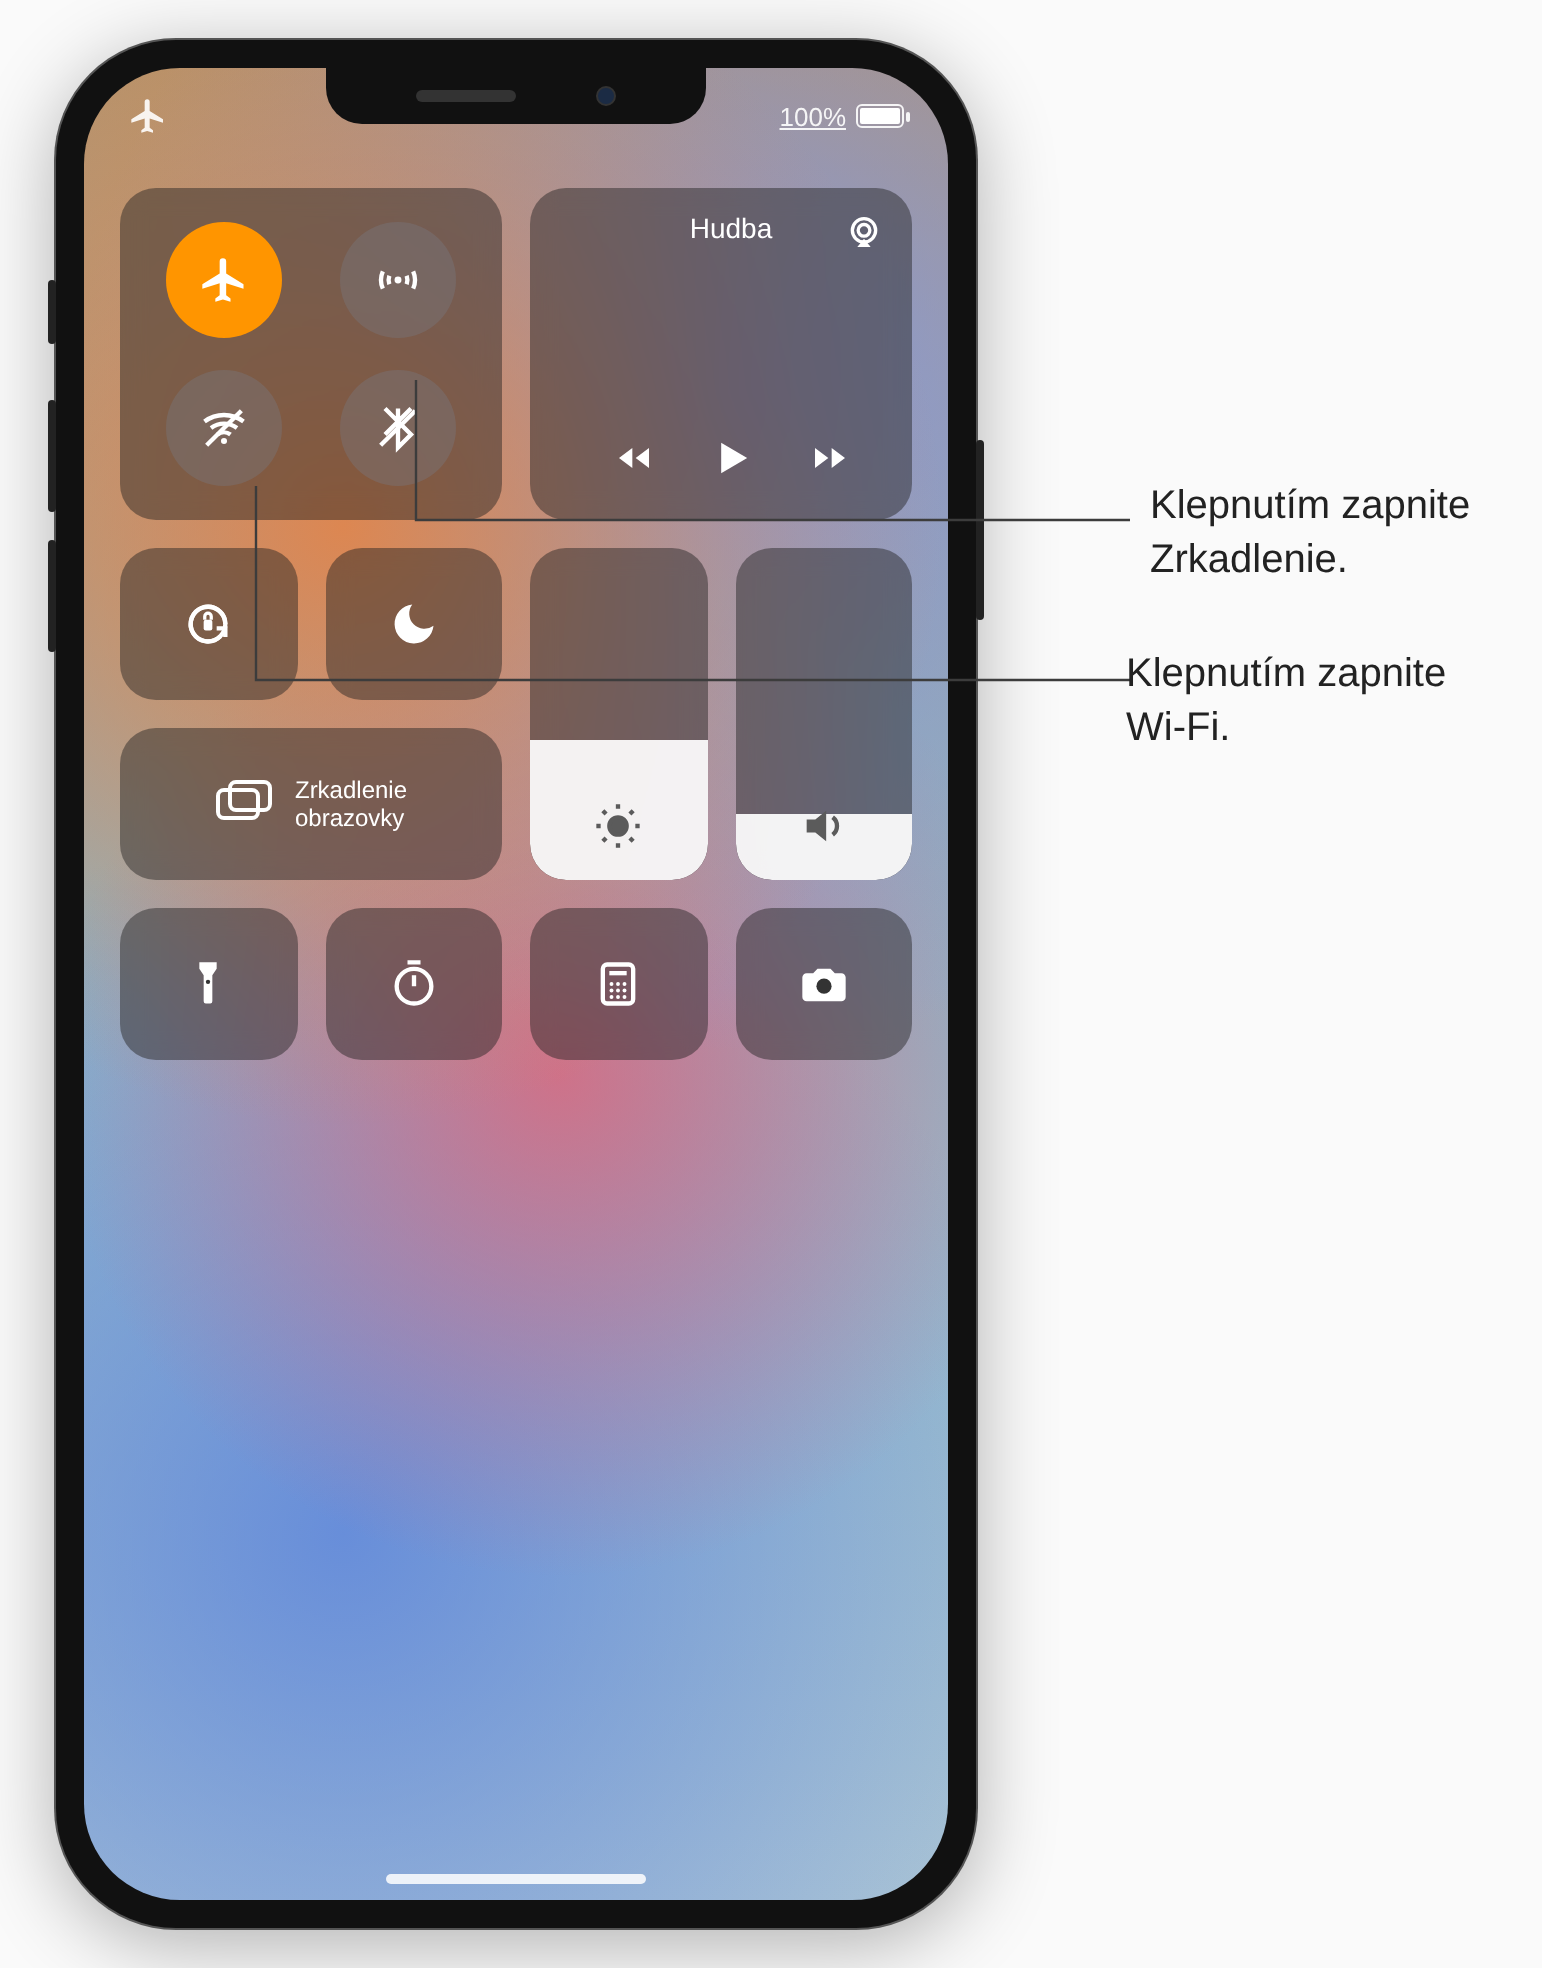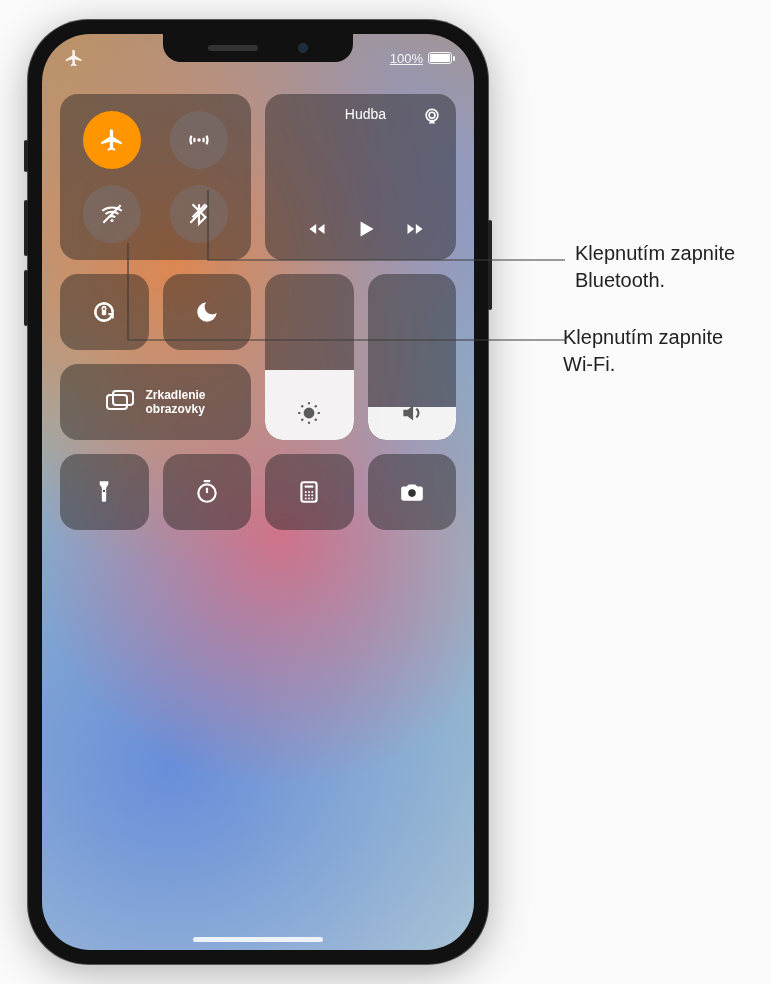--- a/index.html
+++ b/index.html
@@ -118,21 +118,21 @@
     width:100%; background:rgba(255,255,255,0.92);
     border-radius:0 0 18px 18px;
   }
   .slider .icon-wrap{
     position:absolute; bottom:14px; left:50%; transform:translateX(-50%);
     color:#5b5b5b;
   }
 
   .mirror {
     display:flex; align-items:center; gap:10px; padding:0 16px;
-    font-size:12px; line-height:1.2;font-weight:bold;
+    font-size:12px; line-height:1.2;
   }
 
   .home-ind {
     position:absolute; bottom:8px; left:50%; transform:translateX(-50%);
     width:130px; height:5px; background:rgba(255,255,255,0.85);
     border-radius:3px;
   }
 
   svg { display:block; }
   .ic { width:26px; height:26px; }
@@ -328,14 +328,14 @@
     </div>
 
     <div class="home-ind"></div>
   </div>
 </div>
 
 <svg class="leader" style="left:0;top:0" width="771" height="984">
   <path d="M 208 190 L 208 260 L 565 260"></path>
   <path d="M 128 243 L 128 340 L 565 340"></path>
 </svg>
-<div class="callout" style="left:575px; top:240px; width:190px">Klepnutím zapnite Bluetooth.</div>
+<div class="callout" style="left:575px; top:240px; width:190px">Klepnutím zapnite Zrkadlenie.</div>
 <div class="callout" style="left:563px; top:324px; width:190px">Klepnutím zapnite Wi-Fi.</div>
 
 </body></html>

